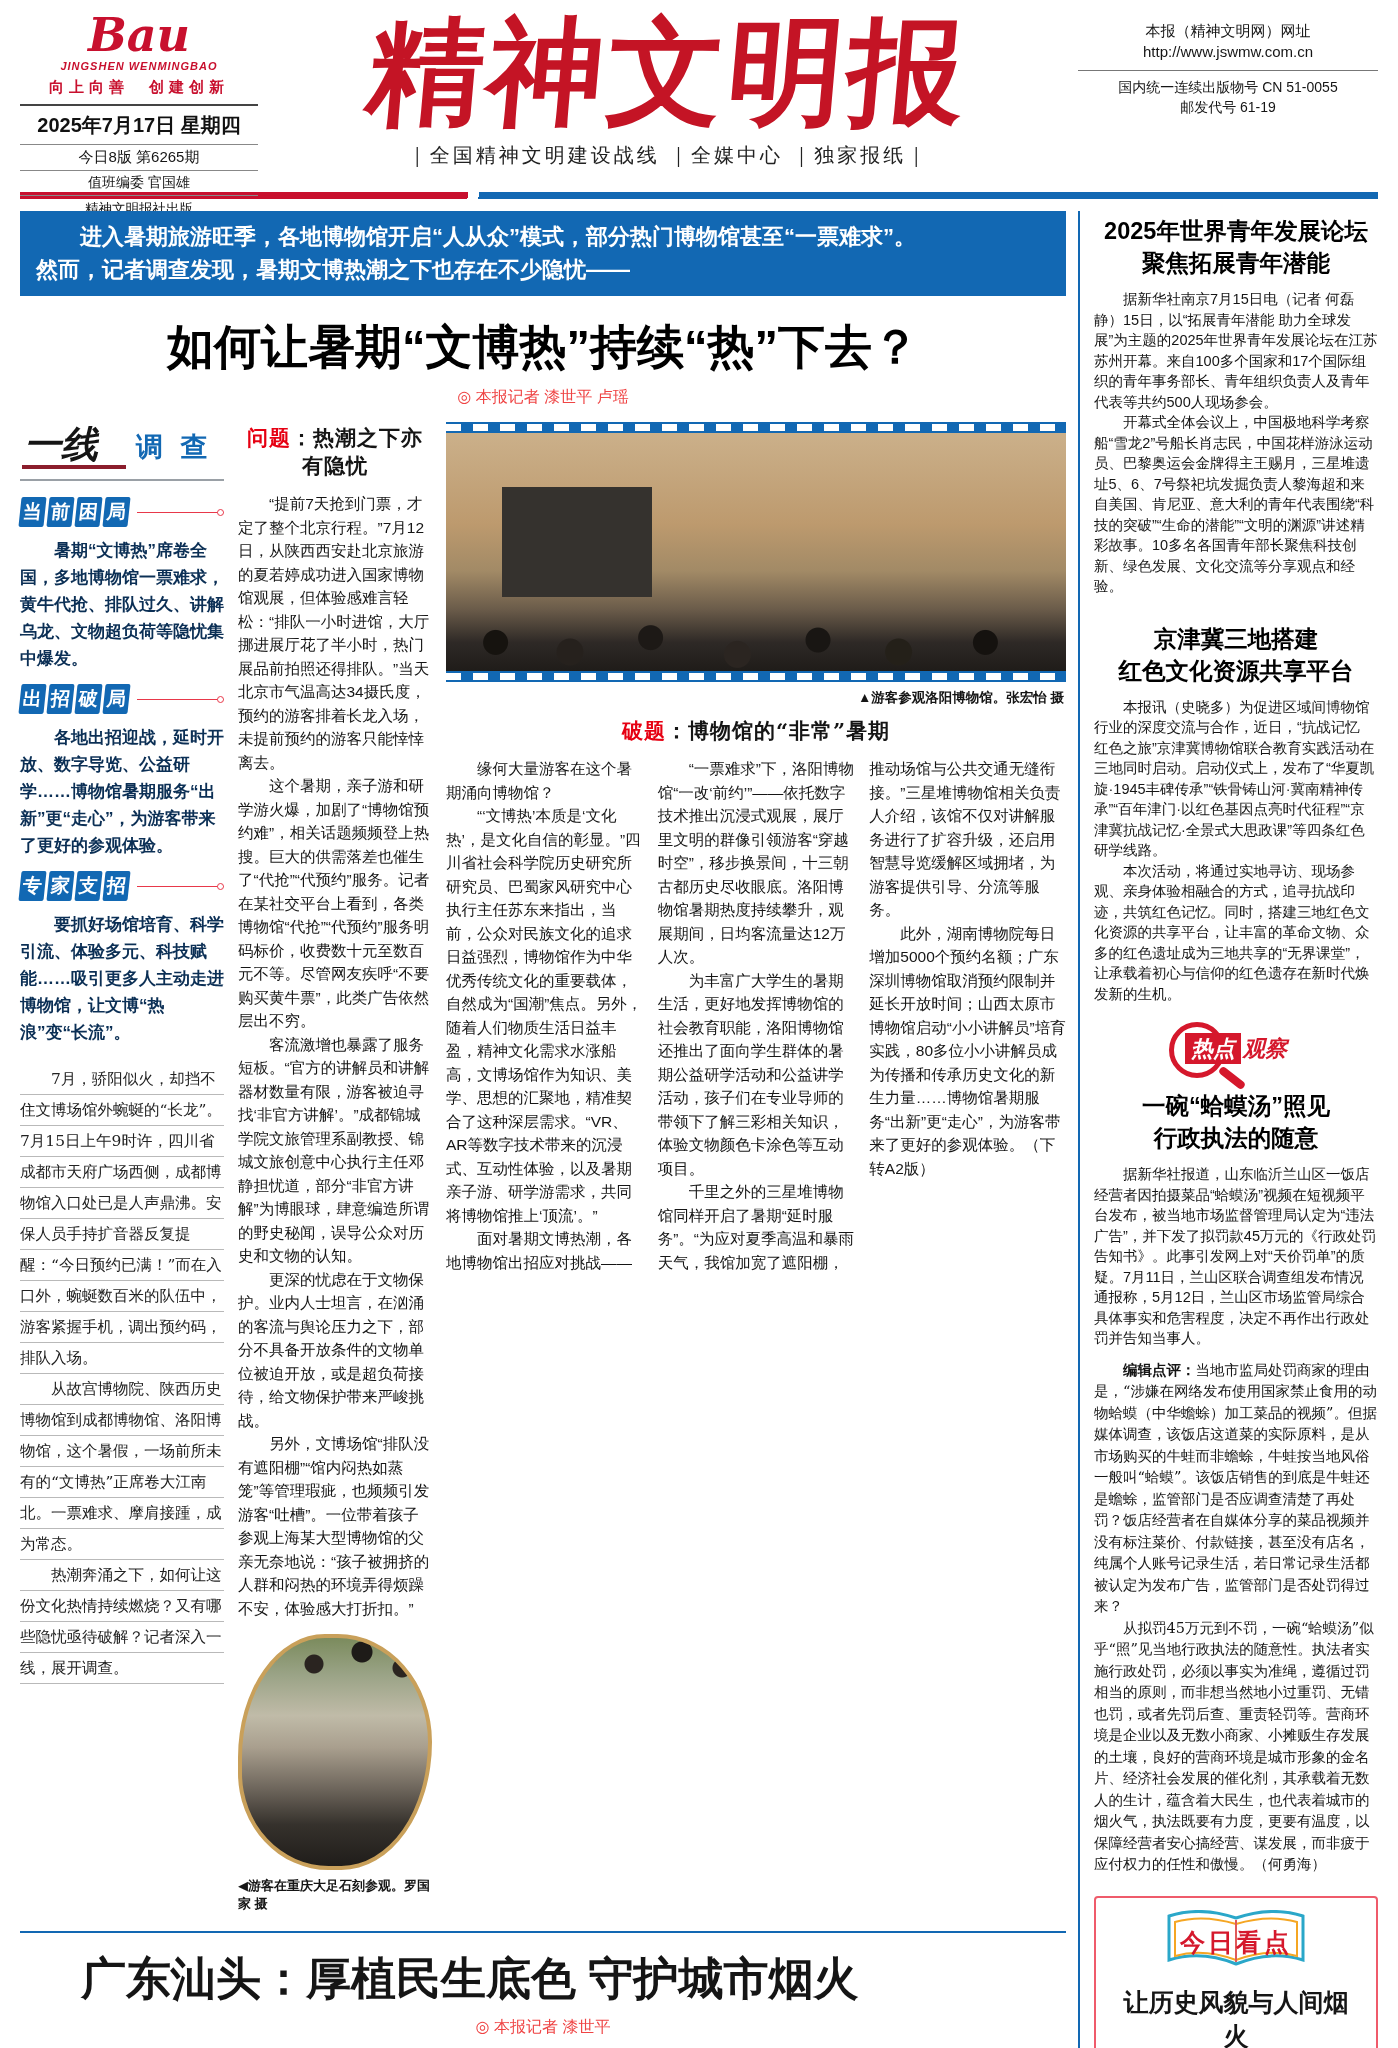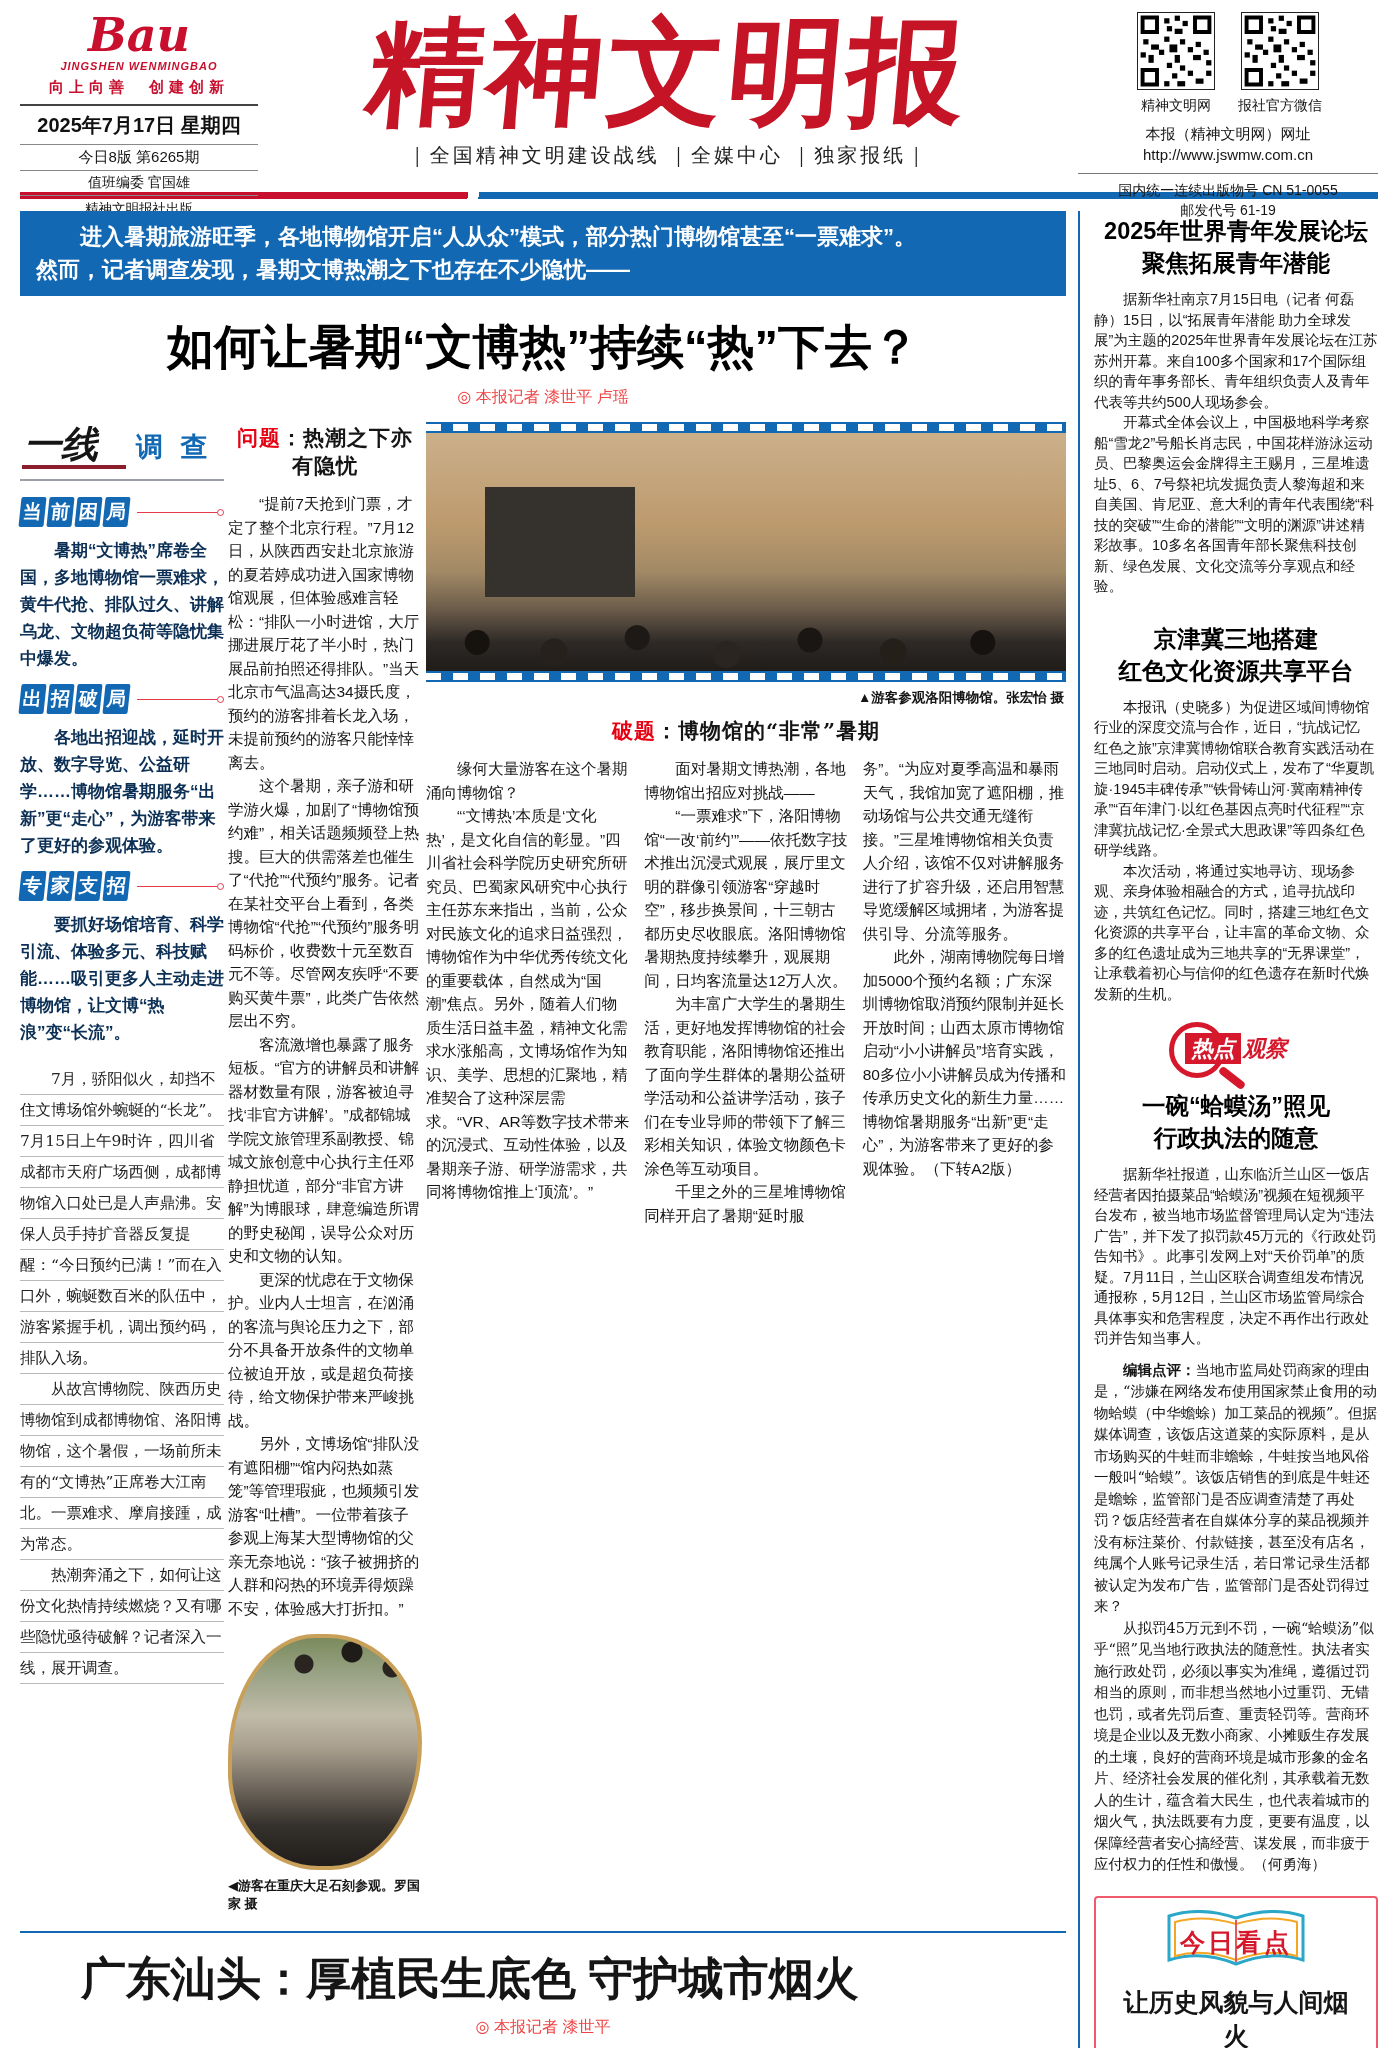--- a/index.html
+++ b/index.html
@@ -42,21 +42,21 @@
   .rail { flex:1; margin-left:12px; padding-left:14px; border-left:2px solid #1268b3; }
 
   
   .banner { background:#1268b3; color:#fff; padding:9px 16px 10px; font-size:22px; font-weight:bold; line-height:33px; }
   .banner p { margin:0; }
   .banner p:first-child { text-indent:2em; }
 
   
   .a1-headline { font-size:47px; font-weight:900; text-align:center; letter-spacing:0; margin:20px 0 8px; color:#000; }
   .byline { text-align:center; font-size:16px; color:#ef4444; margin-bottom:14px; }
-  .a1-row { display:flex; gap:4px; min-height:1012px; }
+  .a1-row { display:flex; gap:14px; min-height:1012px; }
   .a1-side { width:204px; }
   .a1-colb { width:194px; }
   .a1-rest { flex:1; }
 
   .yx-logo { display:flex; align-items:flex-end; gap:10px; border-bottom:2px solid #9aa0a6; padding:4px 2px 10px; margin-bottom:16px; }
   .yx-black { font-family:"DejaVu Serif",serif; font-weight:900; font-style:italic; font-size:37px; line-height:1; border-bottom:4px solid #8b1d2c; padding:0 28px 2px 2px; position:relative; }
   .yx-blue { color:#1268b3; font-weight:900; font-size:27px; letter-spacing:5px; padding-bottom:4px; }
 
   .tag-row { display:flex; align-items:center; margin:12px 0 10px; }
   .tiles { white-space:nowrap; }
@@ -177,34 +177,20 @@
       <div class="dateline">2025年7月17日 星期四</div>
       <div class="issueline">今日8版 第6265期</div>
       <div class="dutyline">值班编委 官国雄</div>
       <div class="publine">精神文明报社出版</div>
     </div>
     <div class="head-center">
       <div class="paper-title">精神文明报</div>
       <div class="tagline">｜全国精神文明建设战线 ｜全媒中心 ｜独家报纸｜</div>
     </div>
     <div class="head-right">
-      <div class="qr-row">
-        <div class="qr-box">
-          <svg>
-              <use href="#qrsym"></use>
-            </svg>
-          <div class="qr-label">精神文明网</div>
-        </div>
-        <div class="qr-box">
-          <svg>
-              <use href="#qrsym"></use>
-            </svg>
-          <div class="qr-label">报社官方微信</div>
-        </div>
-      </div>
       <div class="site">
         <div>本报（精神文明网）网址</div>
         <div>http://www.jswmw.com.cn</div>
       </div>
       <div class="cnline">
         <div>国内统一连续出版物号 CN 51-0055</div>
         <div>邮发代号 61-19</div>
       </div>
     </div>
   </div>

